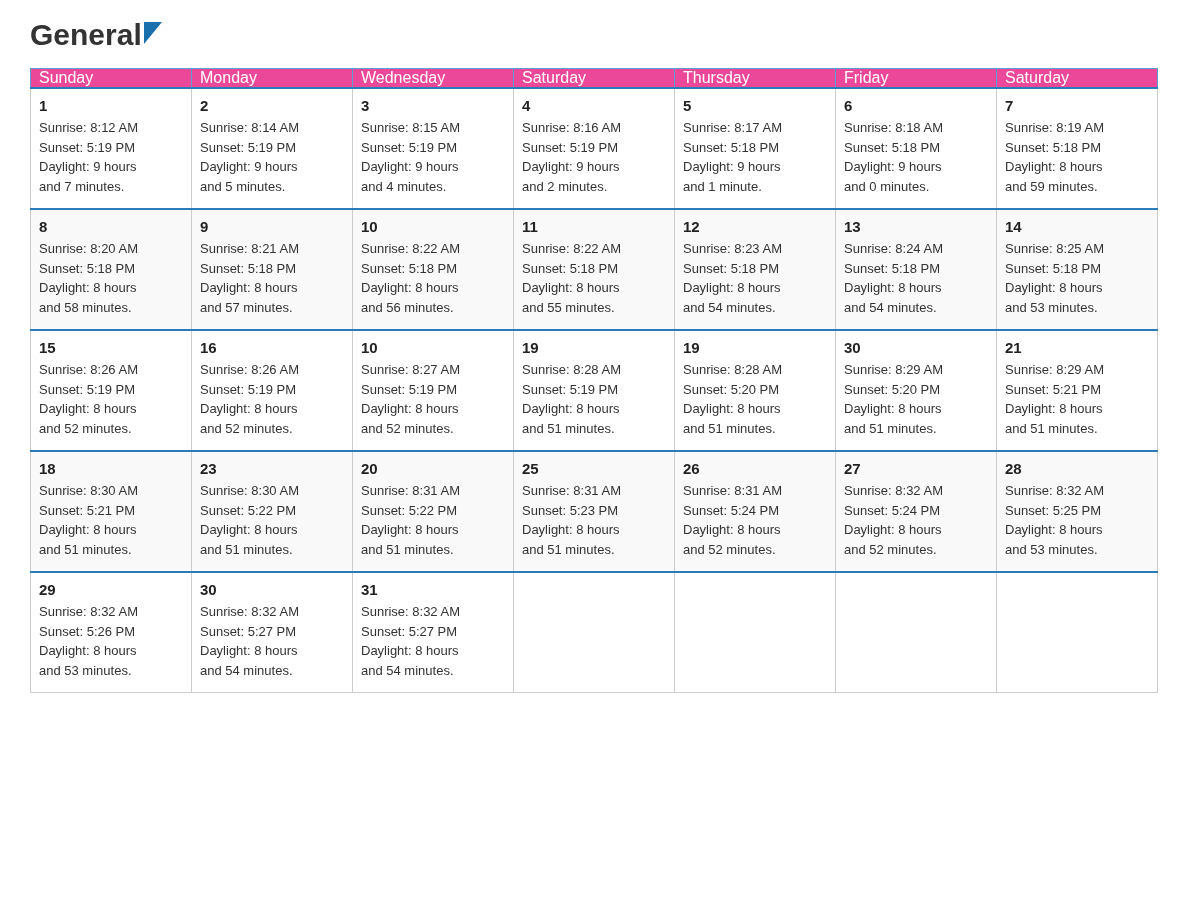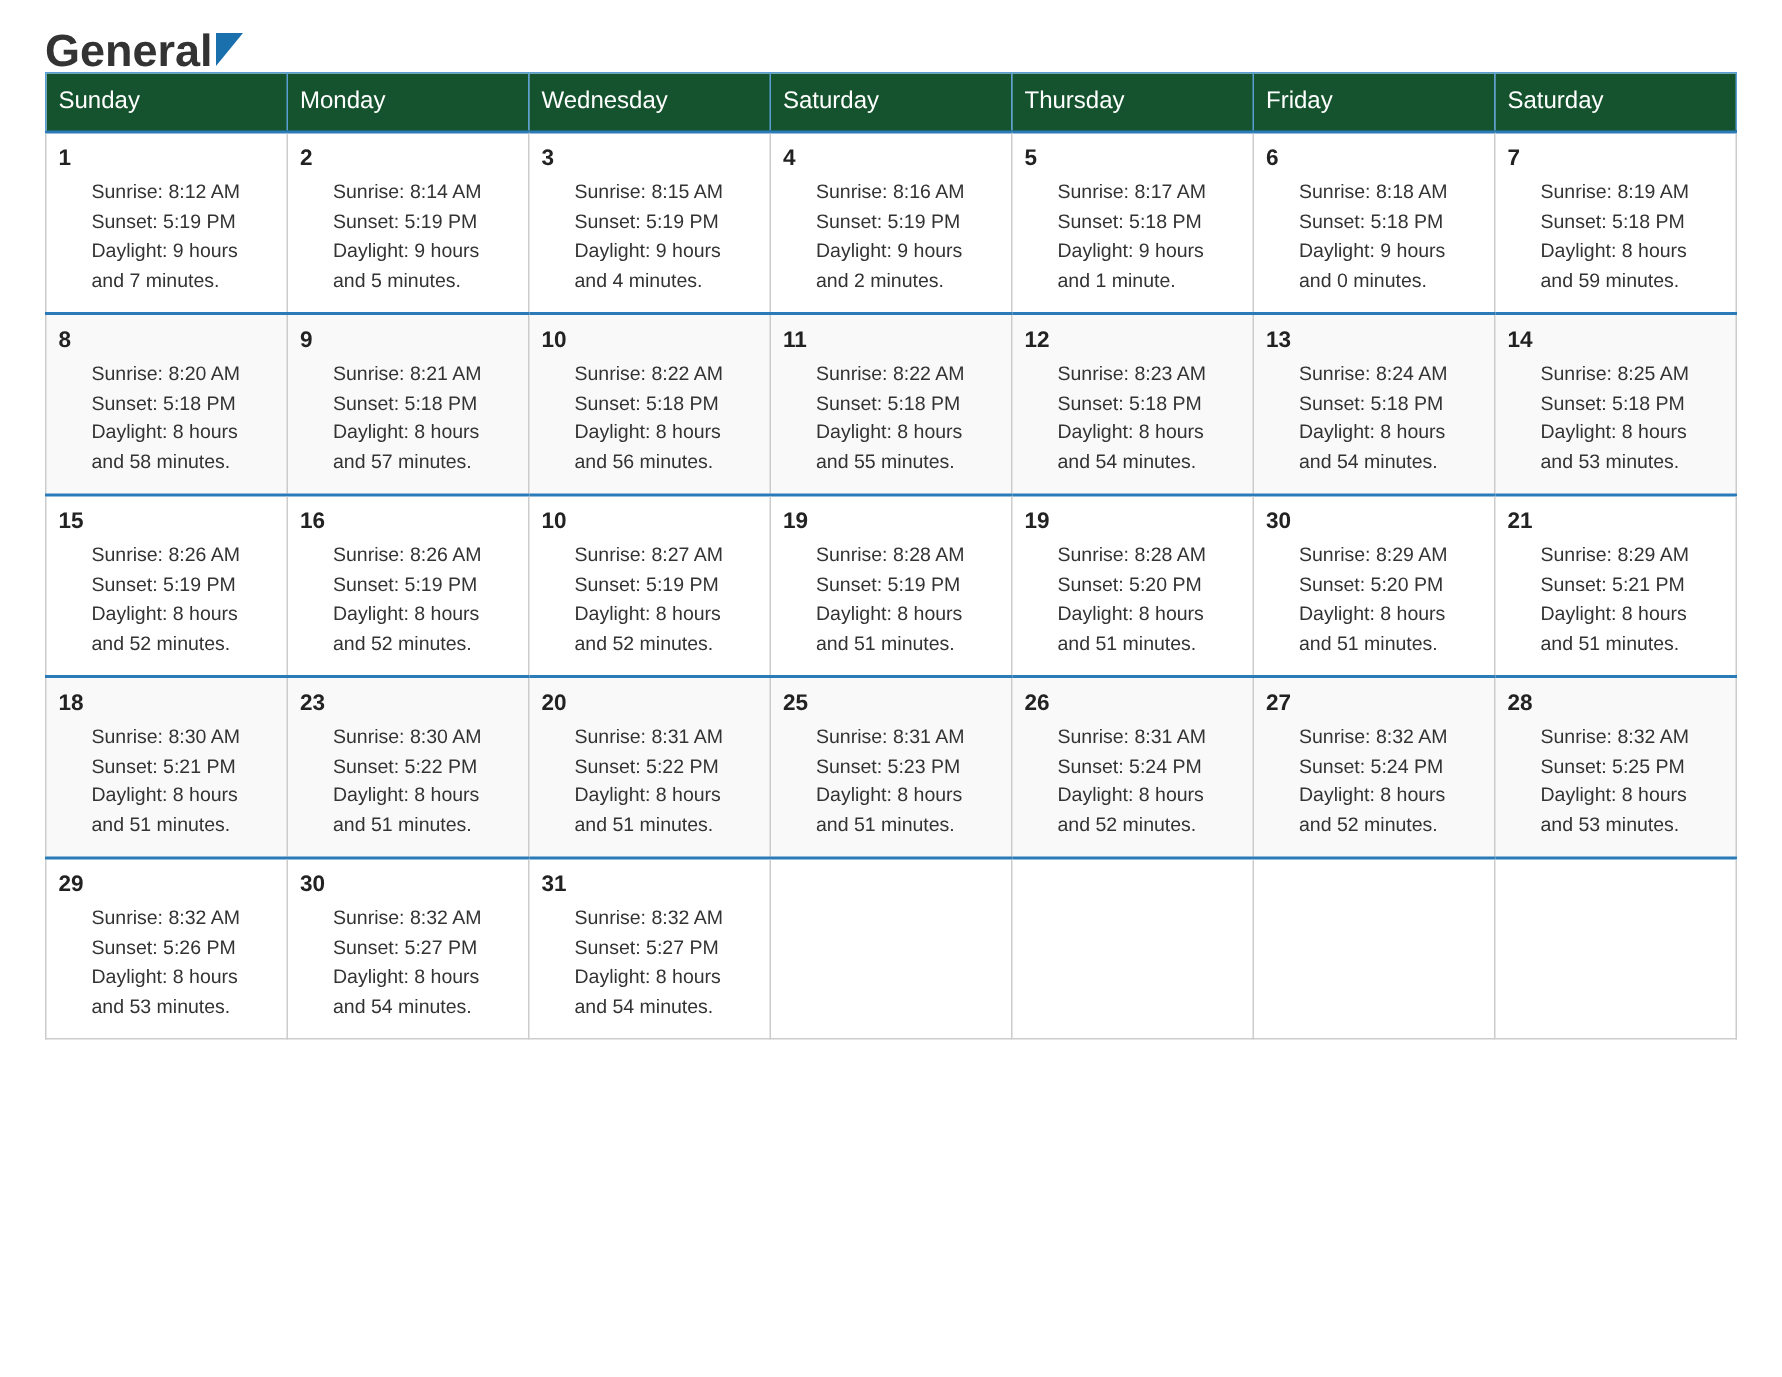--- a/index.html
+++ b/index.html
@@ -7,20 +7,21 @@
       font-family: Arial, sans-serif;
       background: #ffffff;
       width: 1188px;
       min-height: 918px;
       padding: 20px 30px;
     }
     .header {
       display: flex;
       justify-content: space-between;
       align-items: flex-start;
+      margin-bottom: 20px;
     }
     .logo {
       display: flex;
       flex-direction: column;
       align-items: flex-start;
     }
     .title-section {
       text-align: right;
     }
     .main-title {
@@ -33,25 +34,25 @@
       font-size: 22px;
       color: #555;
       margin-top: 4px;
     }
     .calendar {
       width: 100%;
       border-collapse: collapse;
       border: 1px solid #aaa;
     }
     .calendar th {
-      background: #14532d;
+      background: #ec4899;
       color: #ffffff;
       font-size: 16px;
       font-weight: normal;
-      padding: 10px 8px;
+      padding: 0 8px;
       text-align: left;
       border: 1px solid #5a9fd4;
     }
     .calendar td {
       vertical-align: top;
       padding: 8px 8px 12px 8px;
       border: 1px solid #ccc;
       width: 14.28%;
       font-size: 13px;
       color: #333;
@@ -67,21 +68,20 @@
       font-size: 15px;
       font-weight: bold;
       color: #222;
       display: block;
       margin-bottom: 4px;
     }
     .day-info {
       font-size: 13px;
       line-height: 1.5;
       color: #333;
-      margin-left: 22px;
     }
     .empty-cell {
       background: #ffffff !important;
     }
     
     .calendar tbody tr td:first-child {
       border-left: 1px solid #ccc;
     }
     .week-row td {
       border-top: 2px solid #2b7bb9;

